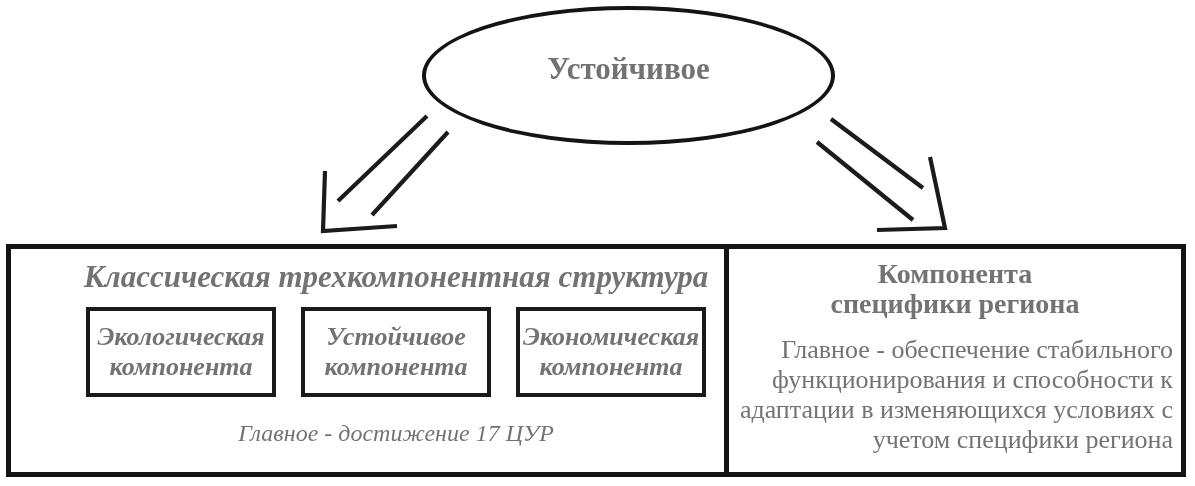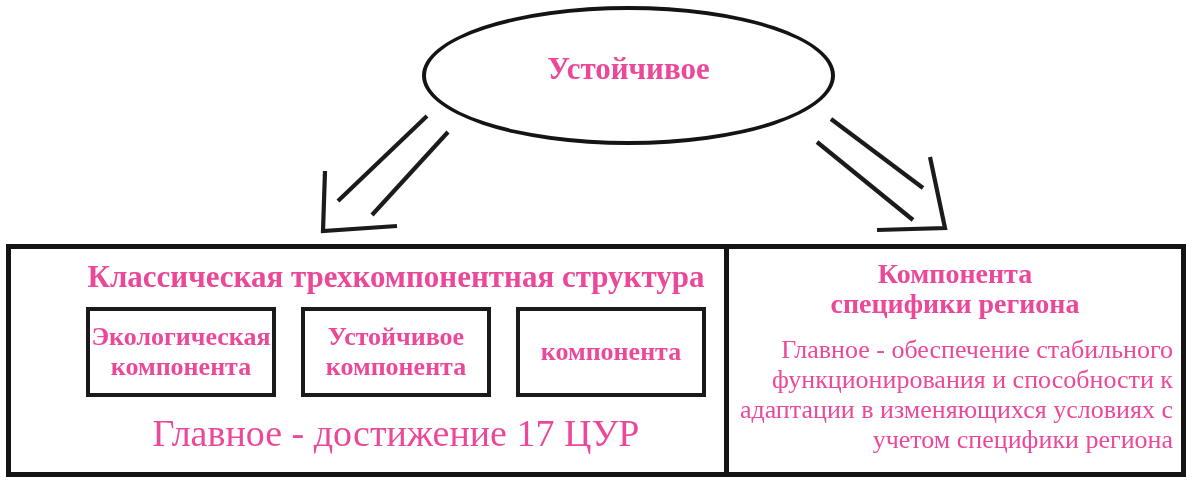--- a/index.html
+++ b/index.html
@@ -3,21 +3,21 @@
 <meta charset="utf-8">
 <style>
   * { margin: 0; padding: 0; box-sizing: border-box; }
   html, body { background: #ffffff; }
   .canvas {
     position: relative;
     width: 1195px;
     height: 486px;
     background: #ffffff;
     font-family: "Liberation Serif", "DejaVu Serif", serif;
-    color: #ec4899;
+    color: #737373;
     overflow: hidden;
   }
 
   
   .arrows-layer {
     position: absolute;
     left: 0; top: 0;
     width: 1195px; height: 486px;
     pointer-events: none;
   }
@@ -52,21 +52,21 @@
   }
 
   
   .big-box {
     position: absolute;
     top: 244px;
     height: 233px;
     border: 5px solid #141414;
     background: #ffffff;
   }
-  .big-box.left-box  { left: 6px;   width: 780px; }
+  .big-box.left-box  { left: 6px;   width: 780px; font-style: italic; }
   .big-box.right-box { left: 724px; width: 462px; }
 
   .left-box .box-title {
     margin-top: 8px;
     text-align: center;
     font-size: 31px;
     font-weight: bold;
     line-height: 40px;
     white-space: nowrap;
   }
@@ -92,21 +92,21 @@
     font-weight: bold;
     line-height: 30px;
     white-space: nowrap;
   }
 
   .left-box .box-note {
     position: absolute;
     left: 0; right: 0;
     bottom: 20px;
     text-align: center;
-    font-size: 38px;
+    font-size: 24px;
     line-height: 38px;
     white-space: nowrap;
   }
 
   .right-box .box-title {
     padding-top: 10px;
     text-align: center;
     font-weight: bold;
     font-size: 28px;
     line-height: 30px;
@@ -149,20 +149,21 @@
     <div class="components-row">
       <div class="component-box">
         <span class="line">Экологическая</span>
         <span class="line">компонента</span>
       </div>
       <div class="component-box">
         <span class="line">Устойчивое</span>
         <span class="line">компонента</span>
       </div>
       <div class="component-box">
+        <span class="line">Экономическая</span>
         <span class="line">компонента</span>
       </div>
     </div>
 
     <div class="box-note">Главное - достижение 17 ЦУР</div>
   </div>
 
   <div class="big-box right-box">
     <div class="box-title">
       <span class="line">Компонента</span>

